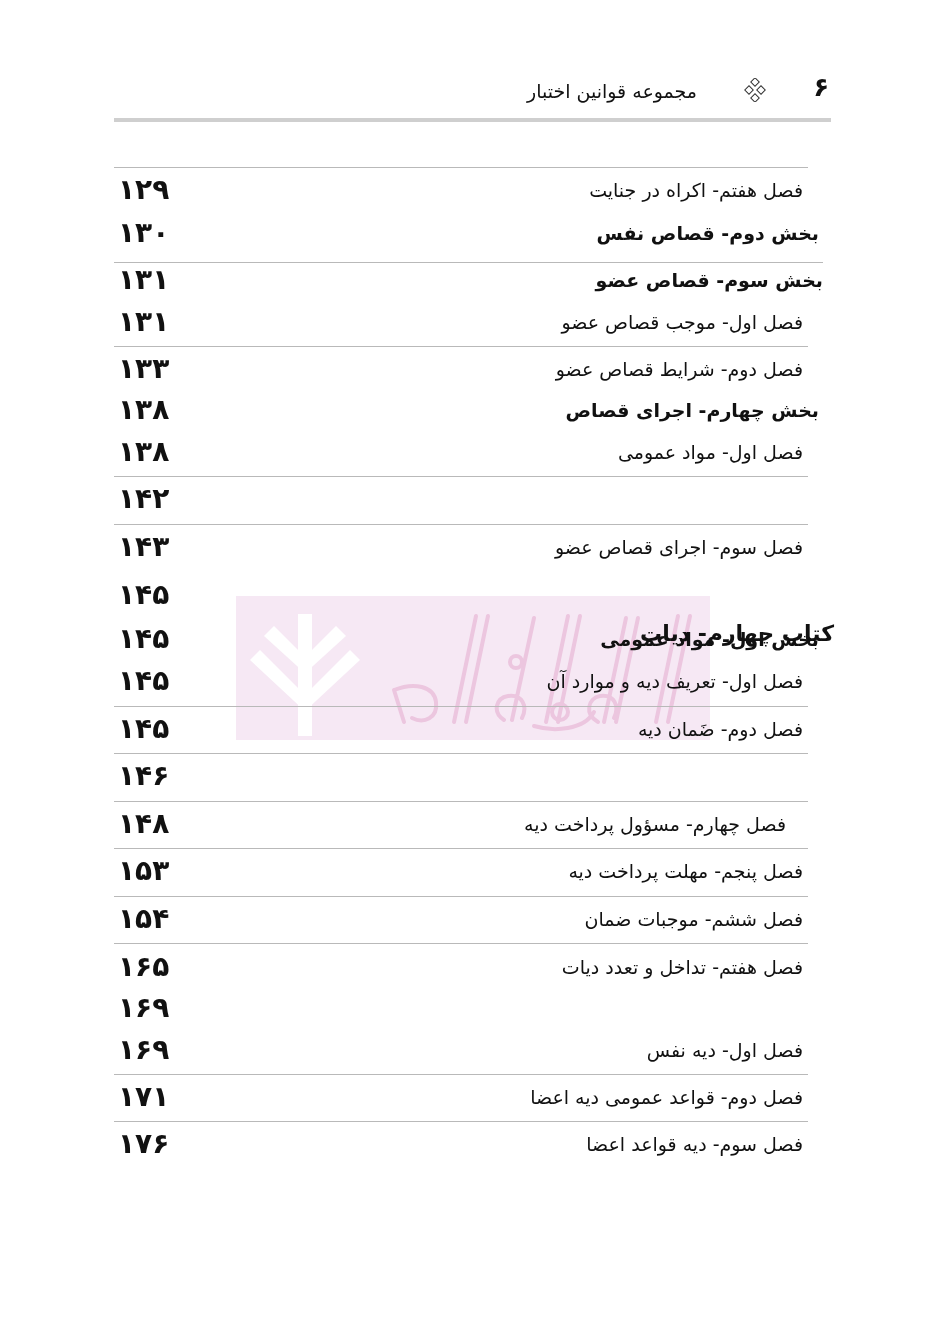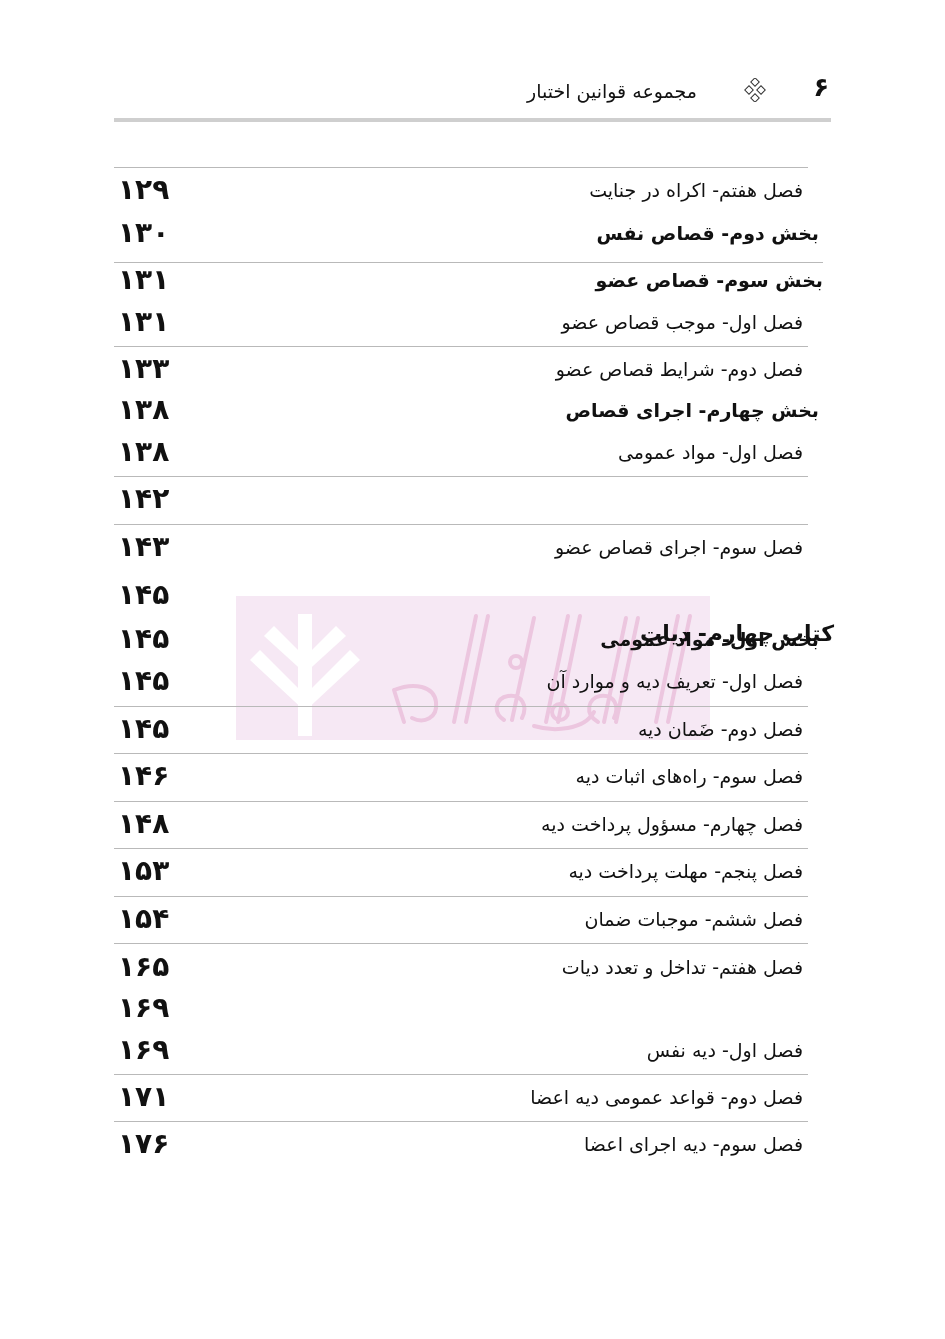--- a/index.html
+++ b/index.html
@@ -132,27 +132,26 @@
   </div>
   <div class="rule" style="top:706px;width:694px"></div>
 
   <div class="entry fasl" style="top:712px;width:694px">
     <span class="title" style="right:5px">فصل دوم- ضَمان دیه</span>
     <span class="num">۱۴۵</span>
   </div>
   <div class="rule" style="top:753px;width:694px"></div>
 
   <div class="entry fasl" style="top:759px;width:694px">
-    <span class="title" style="right:5px">فصل سوم- راه‌های اثبات دیه</span>
     <span class="num">۱۴۶</span>
   </div>
   <div class="rule" style="top:801px;width:694px"></div>
 
   <div class="entry fasl" style="top:807px;width:694px">
-    <span class="title" style="right:5px">فصل چهارم- مسؤول پرداخت دیه</span>
+    <span class="title" style="right:22px">فصل چهارم- مسؤول پرداخت دیه</span>
     <span class="num">۱۴۸</span>
   </div>
   <div class="rule" style="top:848px;width:694px"></div>
 
   <div class="entry fasl" style="top:854px;width:694px">
     <span class="title" style="right:5px">فصل پنجم- مهلت پرداخت دیه</span>
     <span class="num">۱۵۳</span>
   </div>
   <div class="rule" style="top:896px;width:694px"></div>
 
@@ -175,16 +174,16 @@
   </div>
   <div class="rule" style="top:1074px;width:694px"></div>
 
   <div class="entry fasl" style="top:1080px;width:694px">
     <span class="title" style="right:5px">فصل دوم- قواعد عمومی دیه اعضا</span>
     <span class="num">۱۷۱</span>
   </div>
   <div class="rule" style="top:1121px;width:694px"></div>
 
   <div class="entry fasl" style="top:1127px;width:694px">
-    <span class="title" style="right:5px">فصل سوم- دیه اجرای اعضا</span>
+    <span class="title" style="right:5px">فصل سوم- دیه قواعد اعضا</span>
     <span class="num">۱۷۶</span>
   </div>
 </div>
 
 </body></html>

